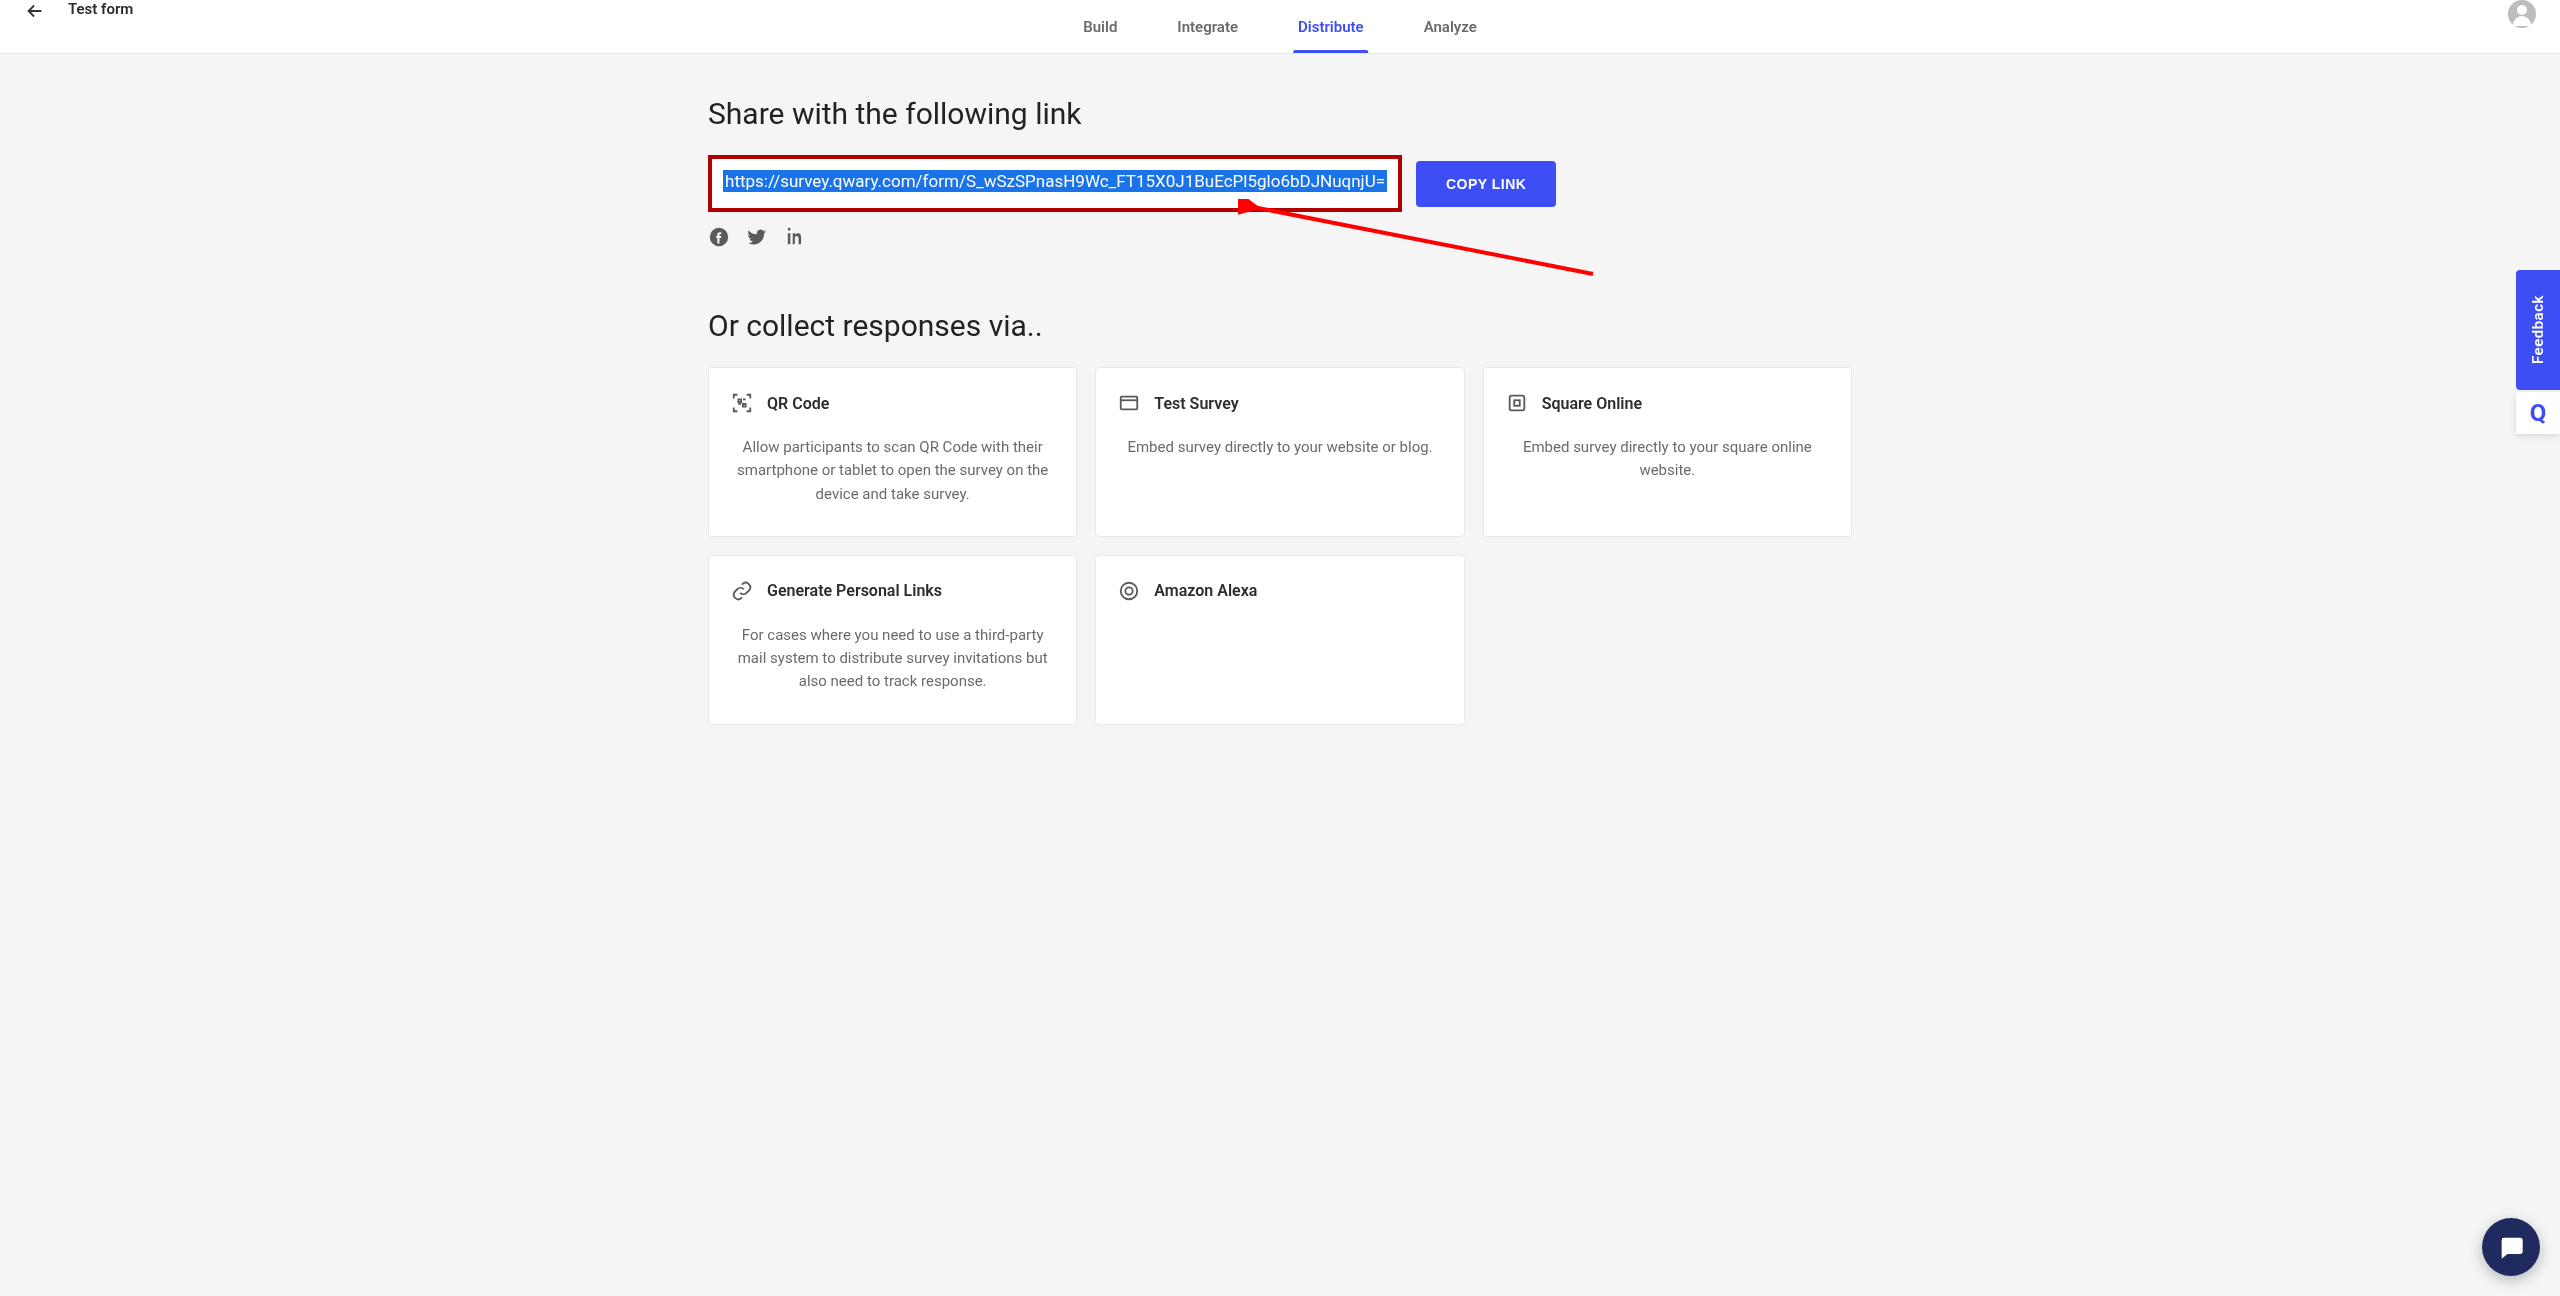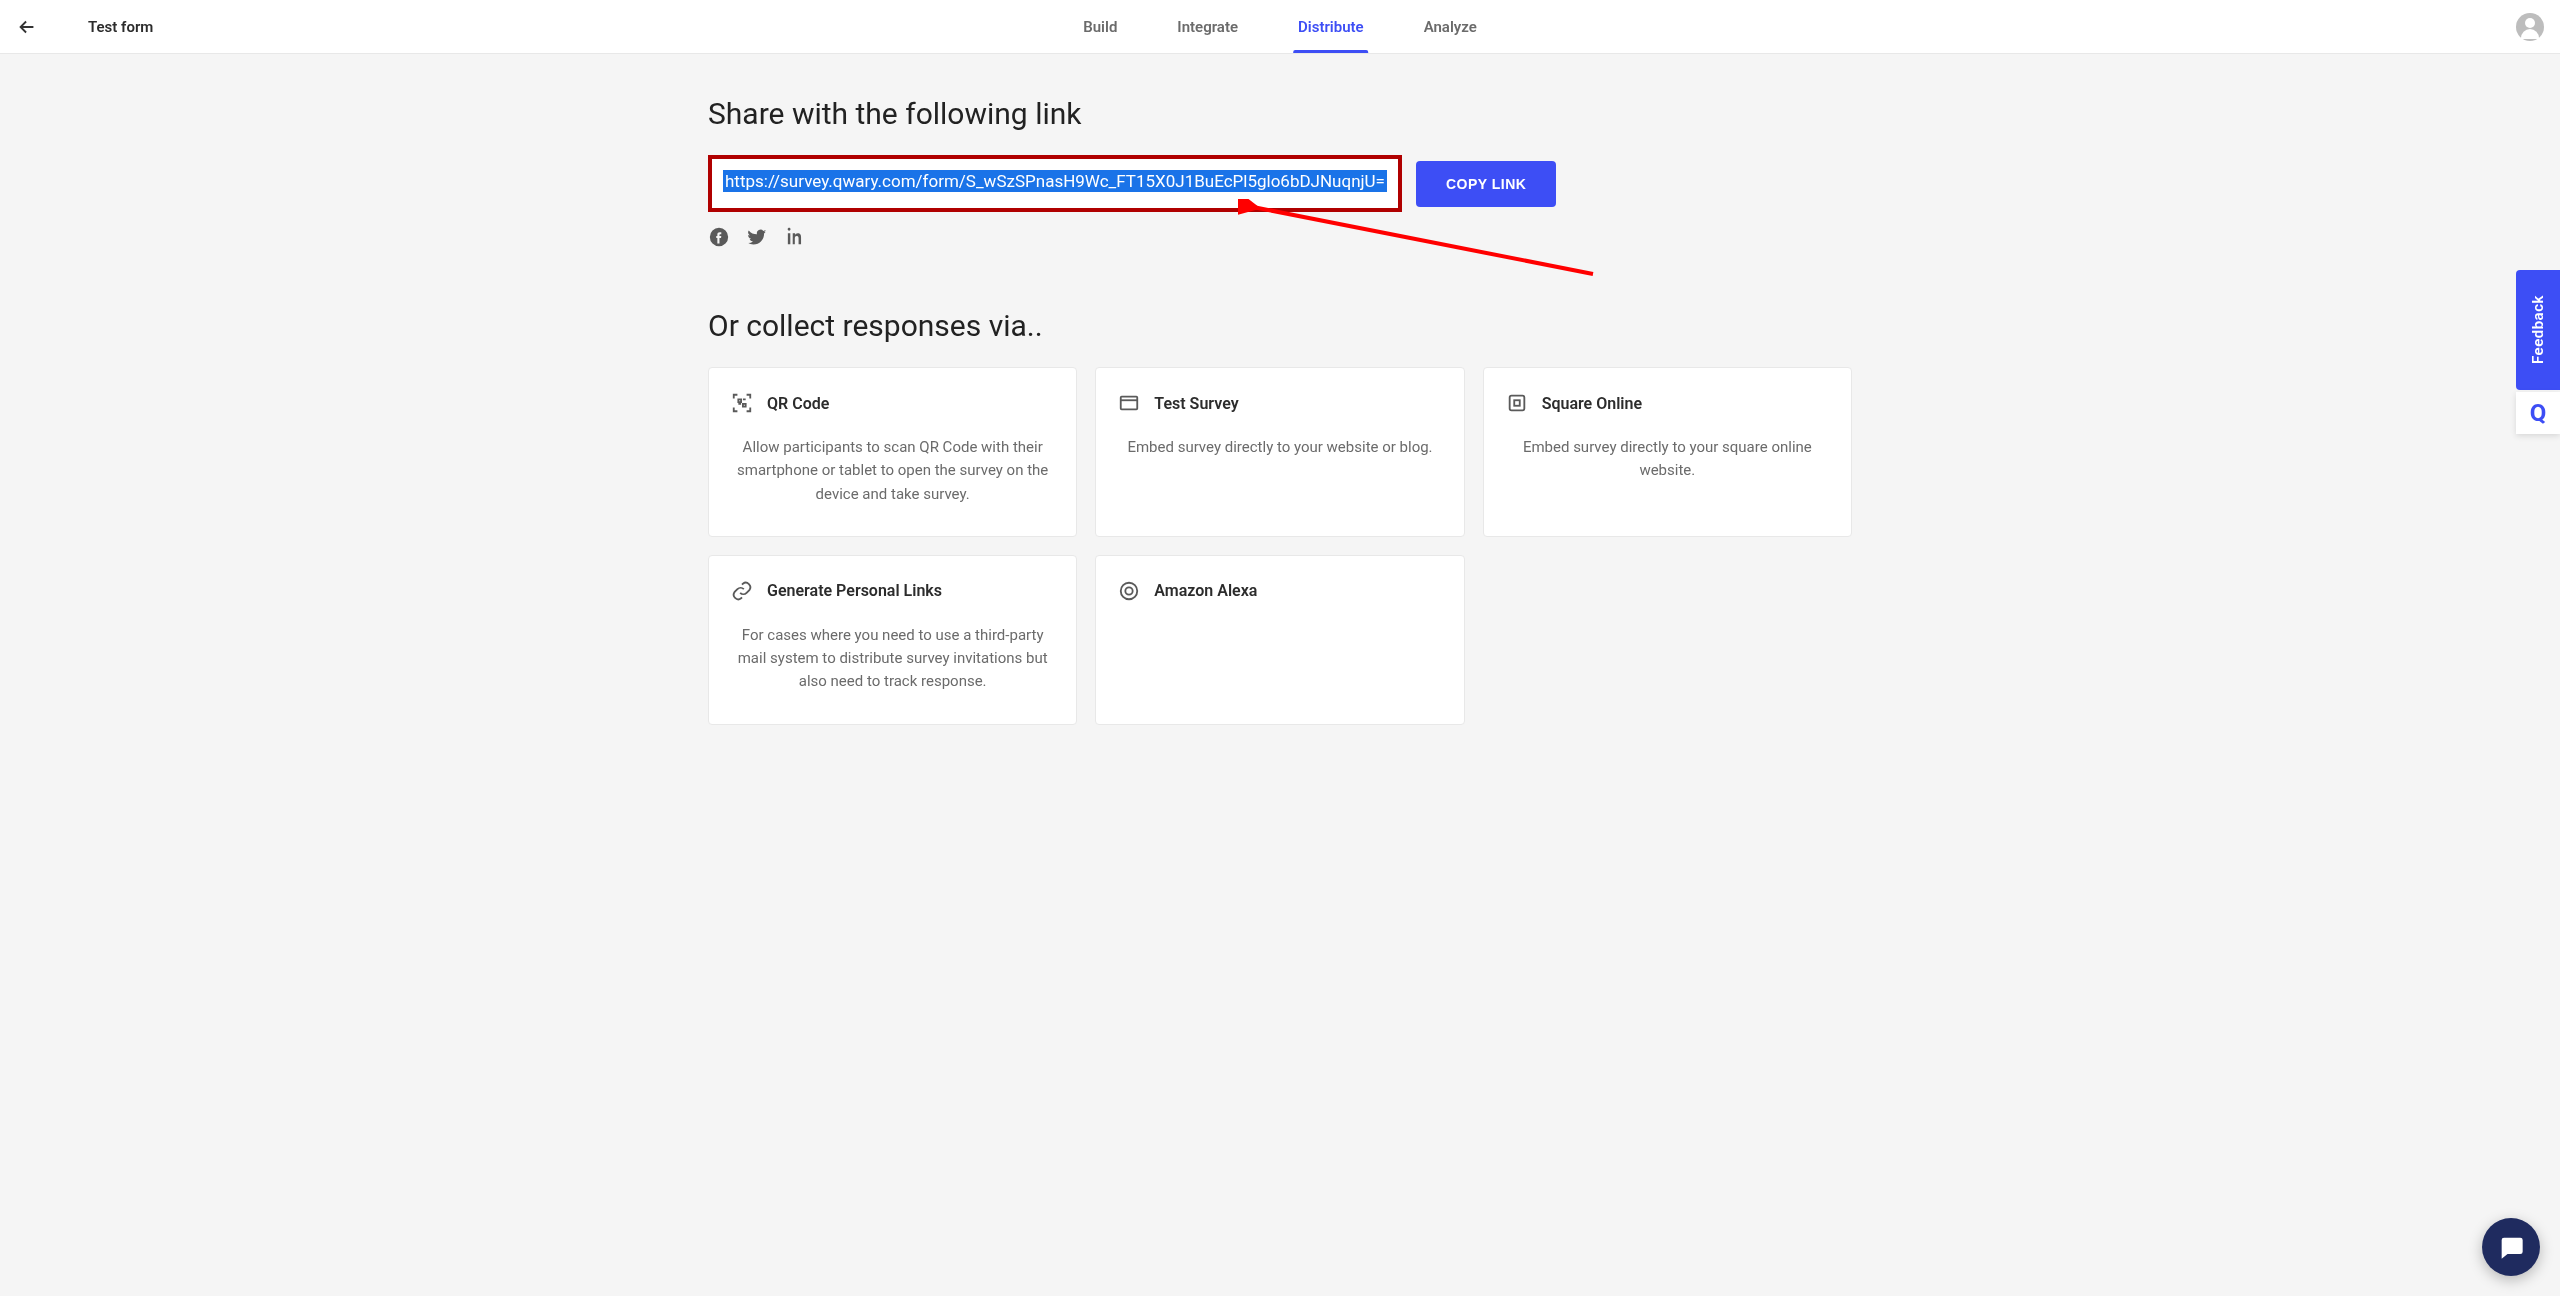--- a/index.html
+++ b/index.html
@@ -11,22 +11,22 @@
     --card-border:#e8e8e8;
     --icon-gray:#5a5a5a;
     --hl-red:#b00000;
   }
   *{box-sizing:border-box;}
   html,body{margin:0;padding:0;width:100%;height:100%;font-family:-apple-system,BlinkMacSystemFont,"Segoe UI",Roboto,Helvetica,Arial,sans-serif;}
   body{background:var(--bg);color:var(--text-dark);font-size:14px;overflow:hidden;}
 
   
   .topbar{
-    height:54px;background:#fff;display:flex;align-items:center;
-    padding:0 16px;position:relative;border-bottom:1px solid var(--card-border);gap:28px;
+    height:54px;background:#fff;display:flex;align-items:flex-start;
+    padding:0 24px;position:relative;border-bottom:1px solid var(--card-border);
   }
   .back-btn{cursor:pointer;display:flex;align-items:center;color:#333;}
   .back-btn svg{width:22px;height:22px;}
   .form-title{margin-left:22px;font-size:15px;font-weight:600;color:var(--text-dark);}
   .tabs{position:absolute;left:50%;transform:translateX(-50%);display:flex;height:100%;}
   .tab{padding:0 30px;display:flex;align-items:center;height:100%;font-size:15px;font-weight:600;color:var(--text-gray);cursor:pointer;position:relative;}
   .tab.active{color:var(--brand-blue);}
   .tab.active::after{content:"";position:absolute;bottom:0;left:20%;right:20%;height:3px;background:var(--brand-blue);border-radius:2px 2px 0 0;}
   .avatar{margin-left:auto;width:28px;height:28px;border-radius:50%;background:#bdbdbd;position:relative;}
   .avatar::before{content:"";position:absolute;top:5px;left:50%;transform:translateX(-50%);width:10px;height:10px;border-radius:50%;background:#fff;}
@@ -34,21 +34,21 @@
 
   
   .page{padding:34px 0 40px;display:flex;justify-content:center;}
   .container{width:1144px;max-width:calc(100% - 60px);}
 
   h1.section{font-size:30px;font-weight:400;margin:8px 0 24px;color:#222;}
   h2.section{font-size:30px;font-weight:400;margin:14px 0 24px;color:#222;}
 
   
   .share-row{display:flex;align-items:stretch;gap:14px;}
-  .url-outline{border:4px solid var(--hl-red);padding:0;flex:0 0 auto;width:694px;position:relative;}
+  .url-outline{border:4px solid var(--hl-red);padding:0;flex:0 0 auto;width:694px;position:relative;text-align:right;}
   .url-box{background:#fff;border:1px solid transparent;padding:10px 10px;font-size:17px;line-height:1.3;width:100%;}
   .url-text{background:#1a73e8;color:#fff;font-family:inherit;white-space:nowrap;overflow:hidden;display:inline-block;padding:0 2px;}
   .copy-btn{background:var(--brand-blue);color:#fff;border:none;border-radius:4px;padding:0 30px;font-size:14px;font-weight:700;letter-spacing:.5px;cursor:pointer;height:46px;align-self:center;}
 
   .social-row{margin-top:14px;display:flex;gap:16px;color:var(--icon-gray);}
   .social-row .sic{width:22px;height:22px;cursor:pointer;}
 
   
   .annot-arrow{position:absolute;pointer-events:none;}
 

